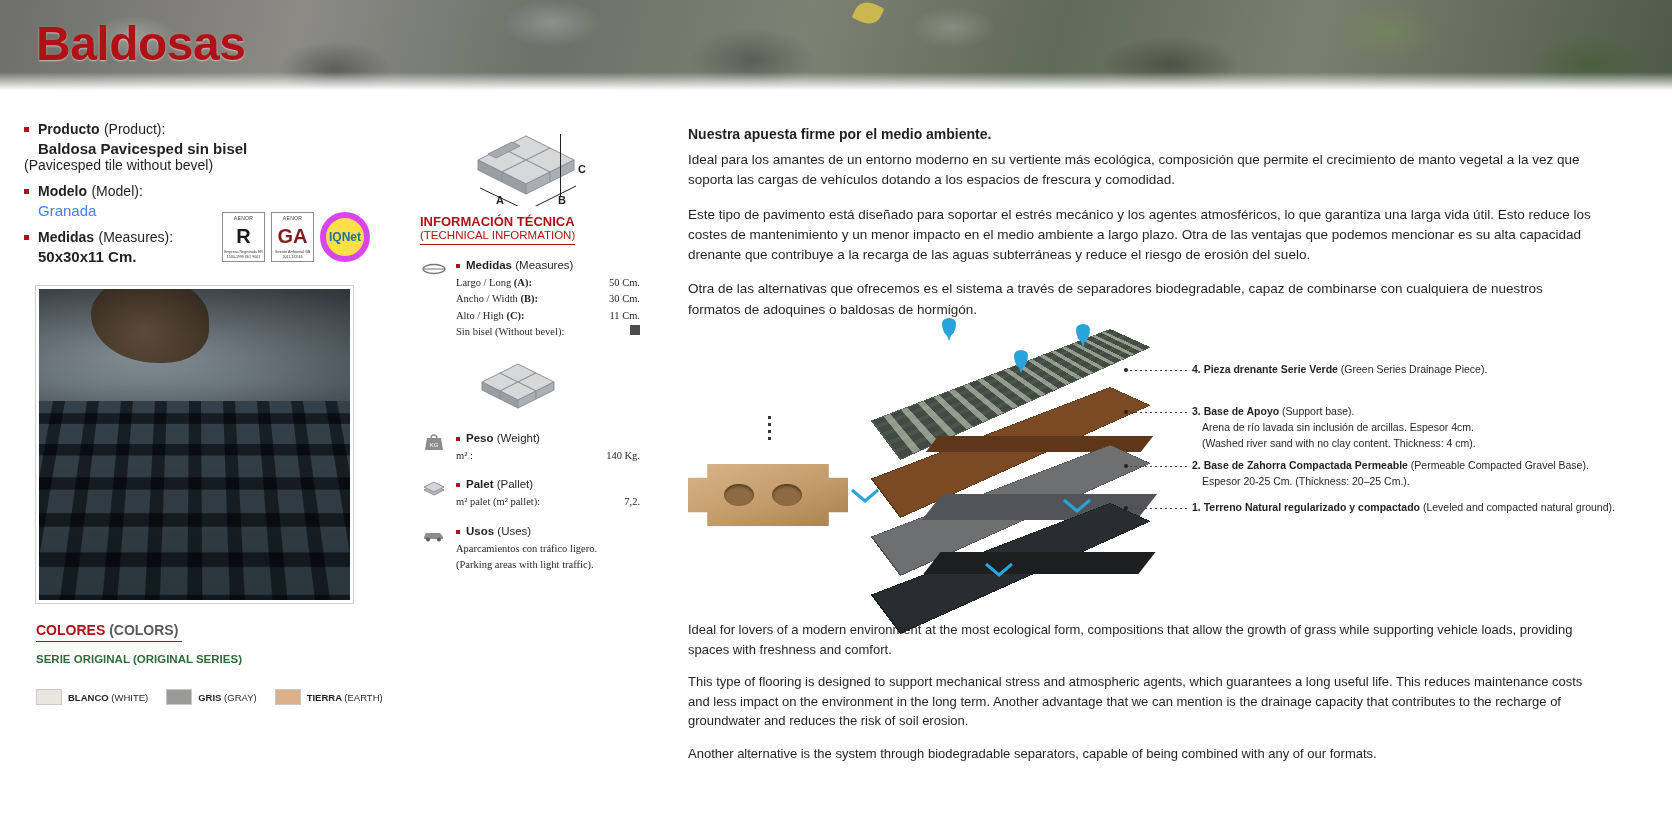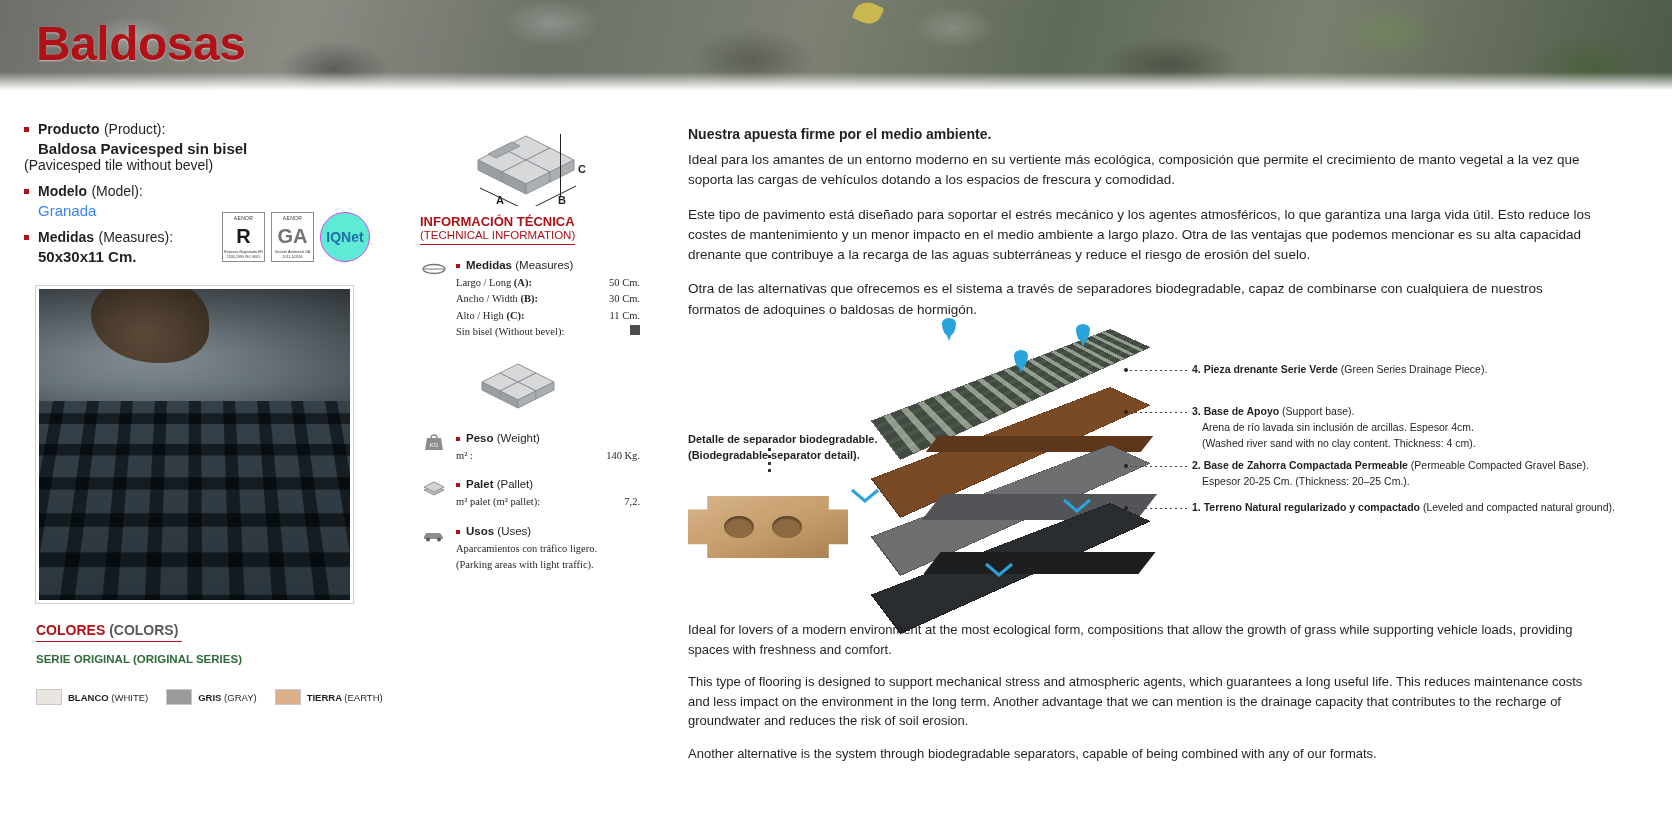--- a/index.html
+++ b/index.html
@@ -66,26 +66,26 @@
   
   .certs { position: absolute; left: 222px; top: 212px; display: flex; gap: 6px; align-items: center; }
   .cert-box {
     width: 43px; height: 50px; border: 1px solid #8d8d8d; background: #fff;
     display: flex; flex-direction: column; align-items: center; justify-content: space-between;
     padding: 2px 1px;
   }
   .cert-box .cert-top { font-size: 5px; letter-spacing: .3px; color: #333; }
   .cert-box .cert-mark { font-size: 20px; font-weight: bold; color: #1a1a1a; line-height: 1; }
   .cert-box .cert-bot { font-size: 3.6px; color: #333; text-align: center; line-height: 1.25; }
-  .cert-green .cert-mark { color: #737373; }
+  .cert-green .cert-mark { color: #7f1d1d; }
   .cert-round {
     width: 50px; height: 50px; border-radius: 50%;
-    border: 1px solid #d946ef; background: #5eead4;
+    border: 6px solid #d946ef; background: #fde047;
     display: flex; align-items: center; justify-content: center;
-    font-size: 14px; font-weight: bold; color: #1d6fa5;
+    font-size: 12px; font-weight: bold; color: #1d6fa5;
   }
 
   
   .photo {
     position: absolute; left: 36px; top: 286px; width: 317px; height: 317px;
     border: 3px solid #ffffff; box-shadow: 0 0 0 1px #d0d0d0;
     background: #4e5b63; overflow: hidden;
   }
   .photo .soil {
     position: absolute; left: 0; top: 0; width: 100%; height: 37%;
@@ -487,24 +487,20 @@
 </div>
 
 <div class="right-col">
   <div class="env-head">Nuestra apuesta firme por el medio ambiente.</div>
   <p class="env-p">Ideal para los amantes de un entorno moderno en su vertiente más ecológica, composición que permite el crecimiento de manto vegetal a la vez que soporta las cargas de vehículos dotando a los espacios de frescura y comodidad.</p>
   <p class="env-p">Este tipo de pavimento está diseñado para soportar el estrés mecánico y los agentes atmosféricos, lo que garantiza una larga vida útil. Esto reduce los costes de mantenimiento y un menor impacto en el medio ambiente a largo plazo. Otra de las ventajas que podemos mencionar es su alta capacidad drenante que contribuye a la recarga de las aguas subterráneas y reduce el riesgo de erosión del suelo.</p>
   <p class="env-p">Otra de las alternativas que ofrecemos es el sistema a través de separadores biodegradable, capaz de combinarse con cualquiera de nuestros formatos de adoquines o baldosas de hormigón.</p>
 </div>
 
 <div class="sep-detail">
-  <div class="sep-title">
-    <div>Detalle de separador biodegradable.</div>
-    <div class="l2">(Biodegradable separator detail).</div>
-  </div>
   <div class="sep-img">
     <div class="sep-dots"></div>
     <div class="sep-body"></div>
     <div class="sep-hole" style="left:36px; top:38px;"></div>
     <div class="sep-hole" style="left:84px; top:38px;"></div>
   </div>
 </div>
 
 <div class="diagram">
   <div class="layer layer-top"></div>

